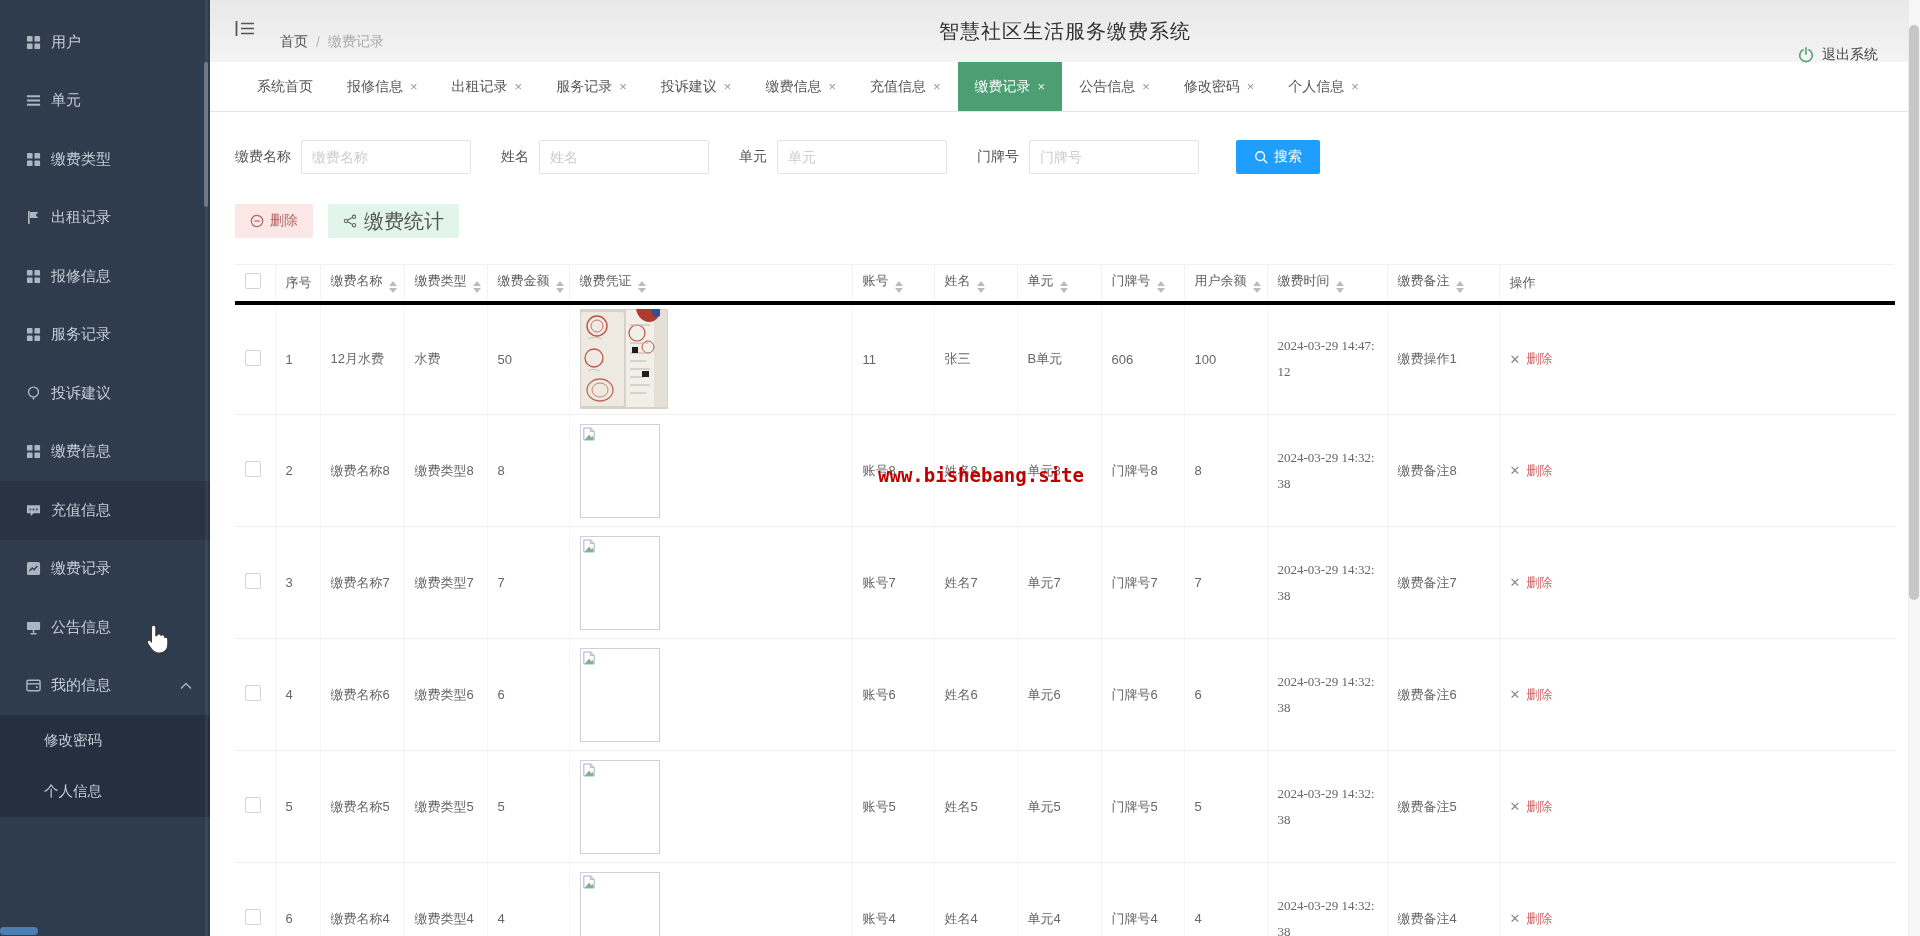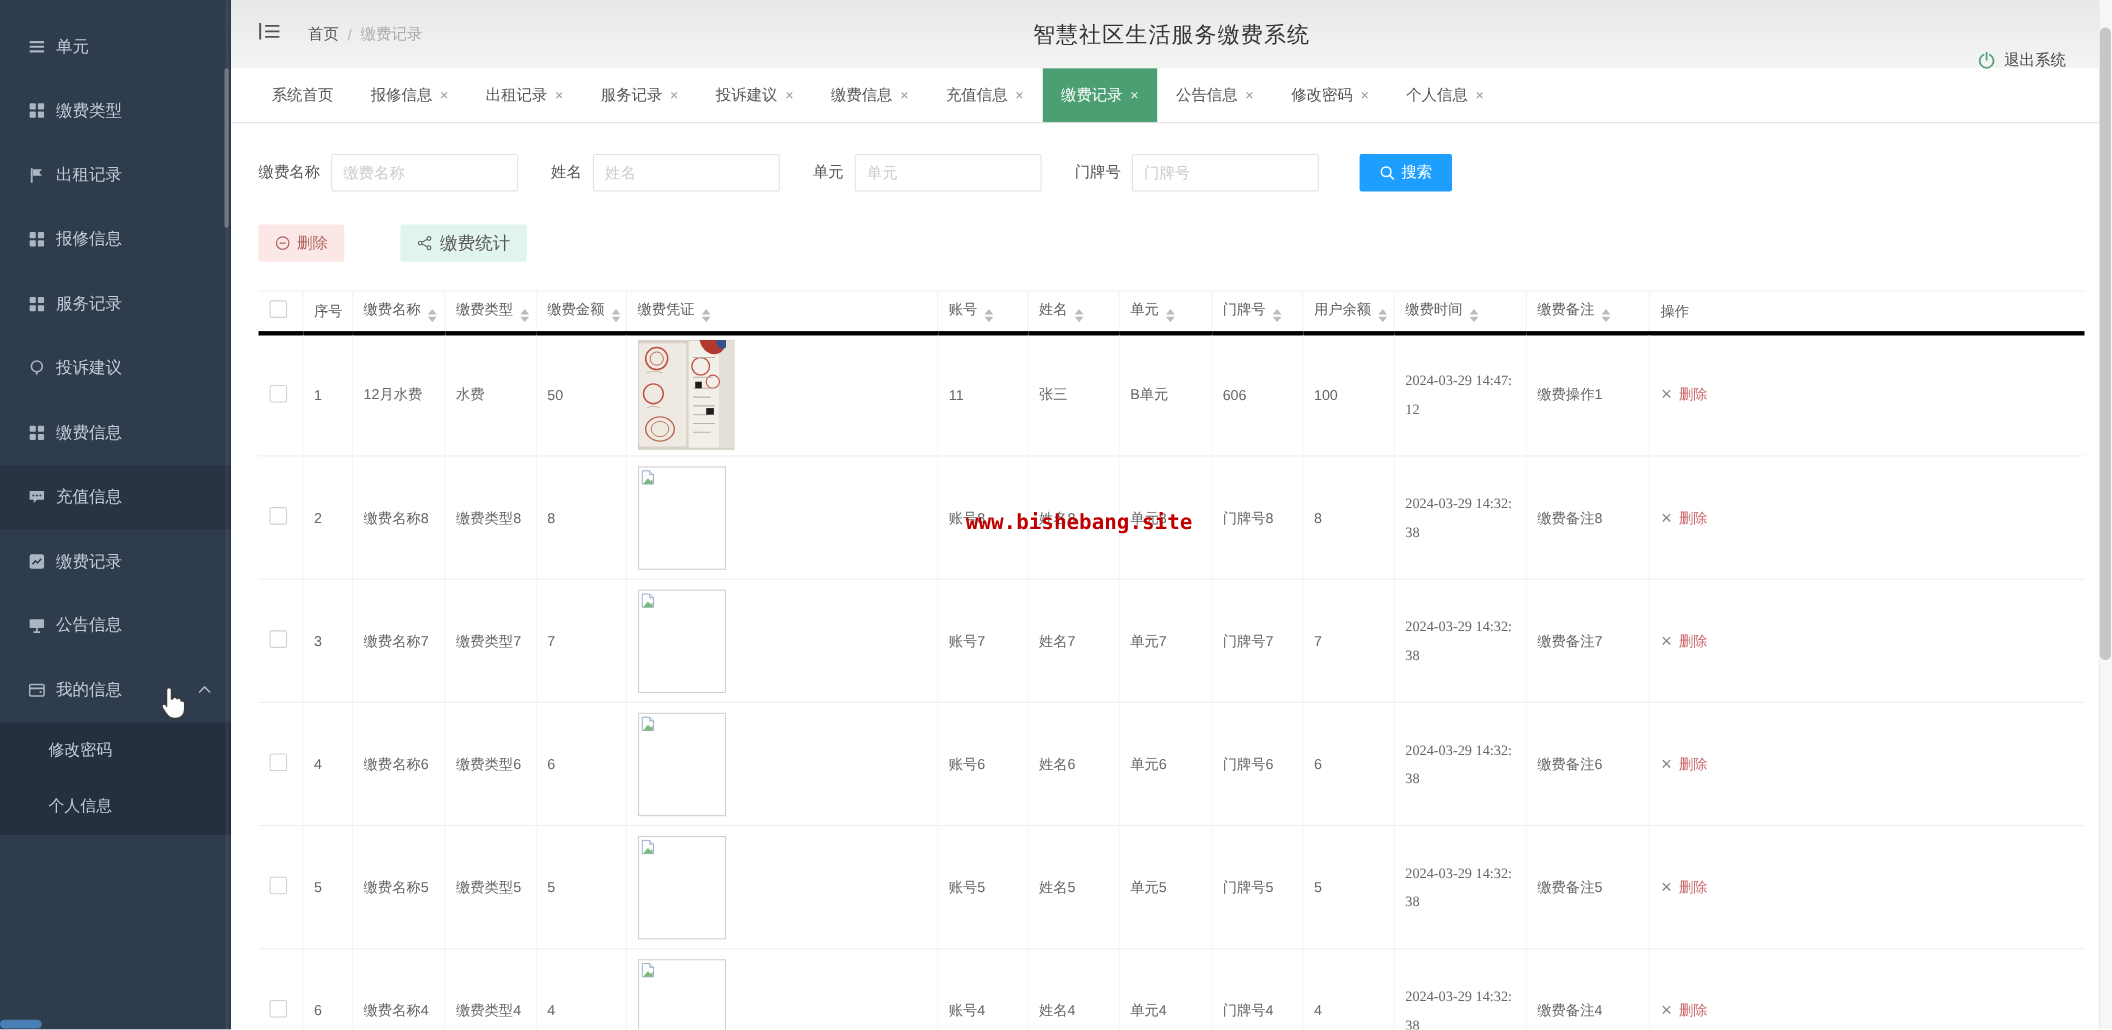--- a/index.html
+++ b/index.html
@@ -20,45 +20,45 @@
   .side-sub-item { height:51px; line-height:51px; padding-left:44px; color:#c3cdd6; font-size:14.5px; cursor:pointer; }
   .side-vtrack { position:absolute; right:2px; top:0; width:3px; height:100%; background:rgba(255,255,255,.06); }
   .side-vthumb { position:absolute; right:2px; top:62px; width:4px; height:145px; background:rgba(255,255,255,.28); border-radius:2px; }
   .side-hthumb { position:absolute; left:0; bottom:1px; width:38px; height:8px; background:#4a7fb5; border-radius:4px; }
 
   
   .main { position:absolute; left:210px; top:0; right:0; bottom:0; background:#fff; }
 
   .topbar { position:relative; height:62px; background:linear-gradient(#e8e8e8,#f4f4f4); }
   .collapse-btn { position:absolute; left:25px; top:20px; cursor:pointer; }
-  .breadcrumb { position:absolute; left:70px; top:0; height:62px; display:flex; align-items:center; font-size:14px; gap:8px; }
+  .breadcrumb { position:absolute; left:70px; top:11px; height:62px; display:flex; align-items:center; font-size:14px; gap:8px; }
   .bc-home { color:#555; }
   .bc-sep { color:#b9b9b9; }
   .bc-cur { color:#ababab; }
   .page-title { position:absolute; left:0; right:0; top:0; height:62px; display:flex; align-items:center; justify-content:center; font-size:20px; color:#333; letter-spacing:1px; pointer-events:none; }
   .logout { position:absolute; right:42px; top:0; height:62px; display:flex; align-items:center; gap:7px; font-size:14px; color:#444; cursor:pointer;margin-top:24px; }
 
-  .tabbar { height:50px; background:#fff; border-bottom:1px solid #e4e4e4; display:flex; align-items:stretch; padding-left:20px; }
+  .tabbar { height:50px; background:#fff; border-bottom:1px solid #e4e4e4; display:flex; align-items:stretch; padding-left:30px; }
   .tab { display:flex; align-items:center; padding:0 17px; font-size:14px; color:#555; cursor:pointer; white-space:nowrap; }
   .tab .tab-x { margin-left:7px; font-size:13px; color:#999; line-height:1; }
   .tab.active { background:#4c9e73; color:#fff; }
   .tab.active .tab-x { color:#e9f5ee; }
 
   .content { padding:28px 0 0 25px; }
 
   .filters { display:flex; align-items:center; }
   .filter-group { display:flex; align-items:center; margin-right:30px; }
   .filter-label { font-size:14px; color:#555; margin-right:10px; white-space:nowrap; }
   .filter-input { width:170px; height:34px; border:1px solid #e3e3e3; border-radius:2px; padding:0 10px; font-size:14px; color:#333; outline:none; font-family:inherit; }
   .filter-input::placeholder { color:#ccc; }
   .search-btn { height:34px; padding:0 18px; background:#1e9fff; border:none; border-radius:2px; color:#fff; font-size:14px; display:inline-flex; align-items:center; gap:6px; cursor:pointer; font-family:inherit; }
 
   .actions { margin-top:30px; display:flex; gap:15px; }
   .btn-del { height:34px; padding:0 15px; border:none; border-radius:2px; background:#fbe7e6; color:#b06561; font-size:14px; display:inline-flex; align-items:center; gap:6px; cursor:pointer; font-family:inherit; }
-  .btn-stats { height:34px; padding:0 15px; border:none; border-radius:2px; background:#e2f5ec; color:#555; font-size:16px; display:inline-flex; align-items:center; gap:7px; cursor:pointer; font-family:inherit;margin-left:36px; }
+  .btn-stats { height:34px; padding:0 15px; border:none; border-radius:2px; background:#e2f5ec; color:#555; font-size:20px; display:inline-flex; align-items:center; gap:7px; cursor:pointer; font-family:inherit; }
 
   
   table.grid { margin-top:26px; width:1660px; border-collapse:collapse; table-layout:fixed; border-top:1px solid #f0f0f0; }
   .grid th { height:38px; font-weight:normal; font-size:13px; color:#5d5d5d; text-align:left; padding:0 10px; border-bottom:4px solid #000000; border-right:1px solid #f3f3f3; white-space:nowrap; overflow:hidden; }
   .grid th:last-child { border-right:none; }
   .grid td { height:112px; font-size:13px; color:#666; padding:0 10px; vertical-align:middle; border-bottom:1px solid #efefef; border-right:1px solid #f5f5f5; overflow:hidden; }
   .grid td:last-child { border-right:none; }
   .col-time-cell { word-break:break-all; line-height:26px;font-family:Liberation Serif, serif; }
   .sort { display:inline-flex; flex-direction:column; margin-left:6px; vertical-align:-1px; }
   .sort i { width:0; height:0; border-left:4px solid transparent; border-right:4px solid transparent; display:block; }
@@ -77,20 +77,33 @@
   .page-scroll-thumb { position:absolute; right:1px; top:25px; width:10px; height:575px; background:#c7c7c7; border-radius:5px; }
   .cursor-hand { position:absolute; left:142px; top:624px; z-index:50; pointer-events:none; }
 </style>
 </head>
 <body>
 
 <div class="app">
 
   <aside class="sidebar">
     <nav class="side-menu" id="side-menu">
+        <div class="side-item">
+          <span class="s-ico">
+            <svg width="15" height="15" viewBox="0 0 16 16">
+              <g fill="#aab6c1">
+                <rect x="1" y="1" width="6" height="6" rx="1"></rect>
+                <rect x="9" y="1" width="6" height="6" rx="1"></rect>
+                <rect x="1" y="9" width="6" height="6" rx="1"></rect>
+                <rect x="9" y="9" width="6" height="6" rx="1"></rect>
+              </g>
+            </svg>
+          </span>
+          <span class="s-lbl">用户</span>
+        </div>
         <div class="side-item">
           <span class="s-ico">
             <svg width="15" height="15" viewBox="0 0 16 16">
               <path d="M1 3.5h14M1 8h14M1 12.5h14" stroke="#aab6c1" stroke-width="2"></path>
             </svg>
           </span>
           <span class="s-lbl">单元</span>
         </div>
         <div class="side-item">
           <span class="s-ico">

